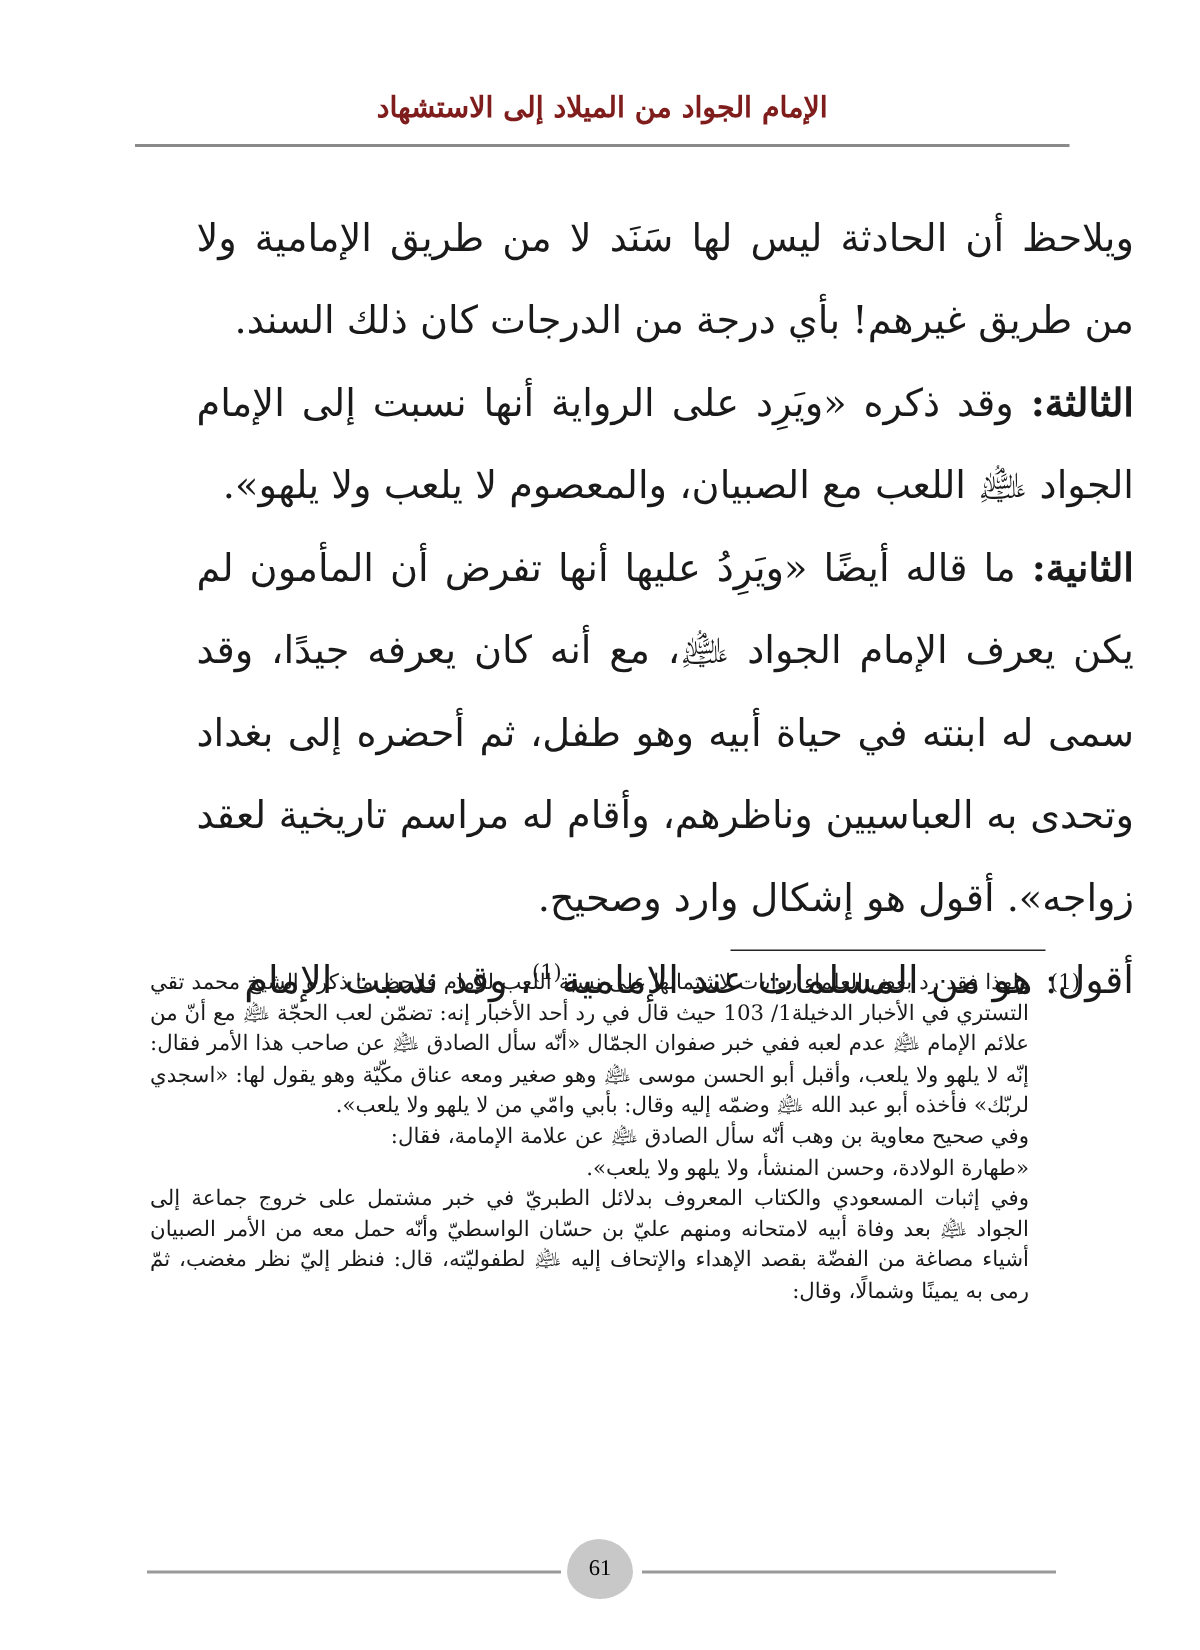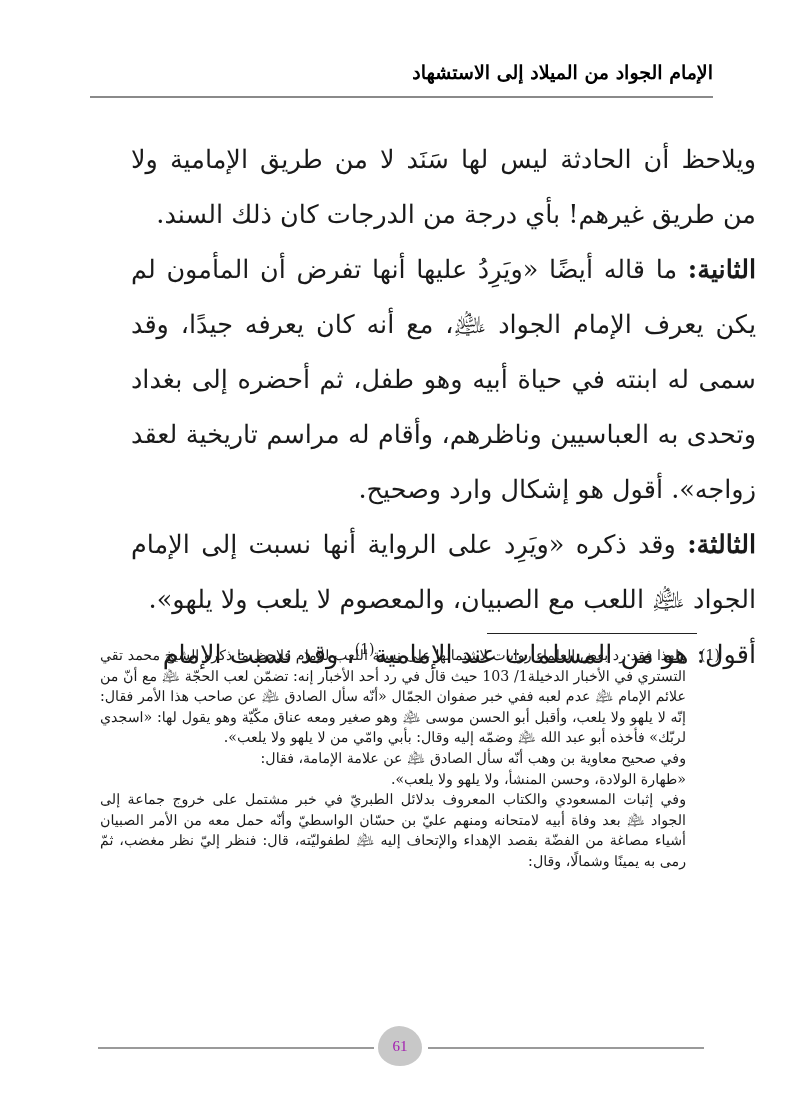--- a/index.html
+++ b/index.html
@@ -1,22 +1,22 @@
 <!DOCTYPE html>
 <html><head>
 <meta charset="utf-8">
 <style>
   html, body { margin:0; padding:0; background:#ffffff; }
   body { width:800px; height:1100px; position:relative; overflow:hidden;
          font-family:"DejaVu Serif", serif; color:#1a1a1a; }
   .page { position:absolute; left:0; top:0; width:800px; height:1100px; }
 
   .running-head { position:absolute; left:90px; width:623px; top:52px; height:40px;
-                  direction:rtl; font-size:19px; font-weight:bold;
-                  line-height:40px; color:#000000; }
+                  text-align:center; direction:rtl; font-size:19px; font-weight:bold;
+                  line-height:40px; color:#7f1d1d; }
   .head-rule { position:absolute; left:90px; width:623px; top:96px; height:0;
                border-top:2px solid #8a8a8a; }
 
   .body-text { position:absolute; left:95px; width:625px; top:132px; direction:rtl;
                text-align:justify; text-align-last:right; font-size:25.5px; line-height:55px;margin-left:36px; }
   .body-text p { margin:0; }
   .body-text .lead { font-weight:bold; }
   .fn-ref { font-size:14px; vertical-align:super; line-height:0; }
 
   .fn-sep { position:absolute; left:487px; width:210px; top:633px; height:0;
@@ -29,39 +29,39 @@
   .fn-body { flex:1; text-align:justify; text-align-last:right; }
   .fn-body p { margin:0; }
 
   .foot-rule-left { position:absolute; left:98px; width:276px; top:1047px; height:0;
                     border-top:2px solid #9a9a9a; }
   .foot-rule-right { position:absolute; left:428px; width:276px; top:1047px; height:0;
                      border-top:2px solid #9a9a9a; }
   .page-badge { position:absolute; left:378px; top:1026px; width:44px; height:40px;
                 background:#c8c8c8; border-radius:48% 52% 50% 50% / 55% 55% 45% 45%;
                 text-align:center; line-height:40px; font-size:15px;
-                font-family:"Liberation Serif", serif; color:#a21caf; }
+                font-family:"Liberation Serif", serif; color:#000000; }
 </style>
 </head>
 <body>
 
 <div class="page">
 
   <div class="running-head">الإمام الجواد من الميلاد إلى الاستشهاد</div>
   <div class="head-rule"></div>
 
   <div class="body-text">
     <p>
       <span>ويلاحظ أن الحادثة ليس لها سَنَد لا من طريق الإمامية ولا من طريق غيرهم! بأي درجة من الدرجات كان ذلك السند.</span>
     </p>
     <p>
-      <span class="lead">الثانية:</span><span> ما قاله أيضًا «ويَرِدُ عليها أنها تفرض أن المأمون لم يكن يعرف الإمام الجواد ﵇، مع أنه كان يعرفه جيدًا، وقد سمى له ابنته في حياة أبيه وهو طفل، ثم أحضره إلى بغداد وتحدى به العباسيين وناظرهم، وأقام له مراسم تاريخية لعقد زواجه». أقول هو إشكال وارد وصحيح.</span>
+      <span class="lead">الثالثة:</span><span> وقد ذكره «ويَرِد على الرواية أنها نسبت إلى الإمام الجواد ﵇ اللعب مع الصبيان، والمعصوم لا يلعب ولا يلهو».</span>
     </p>
     <p>
-      <span class="lead">الثالثة:</span><span> وقد ذكره «ويَرِد على الرواية أنها نسبت إلى الإمام الجواد ﵇ اللعب مع الصبيان، والمعصوم لا يلعب ولا يلهو».</span>
+      <span class="lead">الثانية:</span><span> ما قاله أيضًا «ويَرِدُ عليها أنها تفرض أن المأمون لم يكن يعرف الإمام الجواد ﵇، مع أنه كان يعرفه جيدًا، وقد سمى له ابنته في حياة أبيه وهو طفل، ثم أحضره إلى بغداد وتحدى به العباسيين وناظرهم، وأقام له مراسم تاريخية لعقد زواجه». أقول هو إشكال وارد وصحيح.</span>
     </p>
     <p>
       <span>أقول: هو من المسلمات عند الإمامية</span><span class="fn-ref">(1)</span><span>، وقد نسبت الإمام</span>
     </p>
   </div>
 
   <div class="fn-sep"></div>
 
   <div class="footnotes">
     <div class="fn-item">

